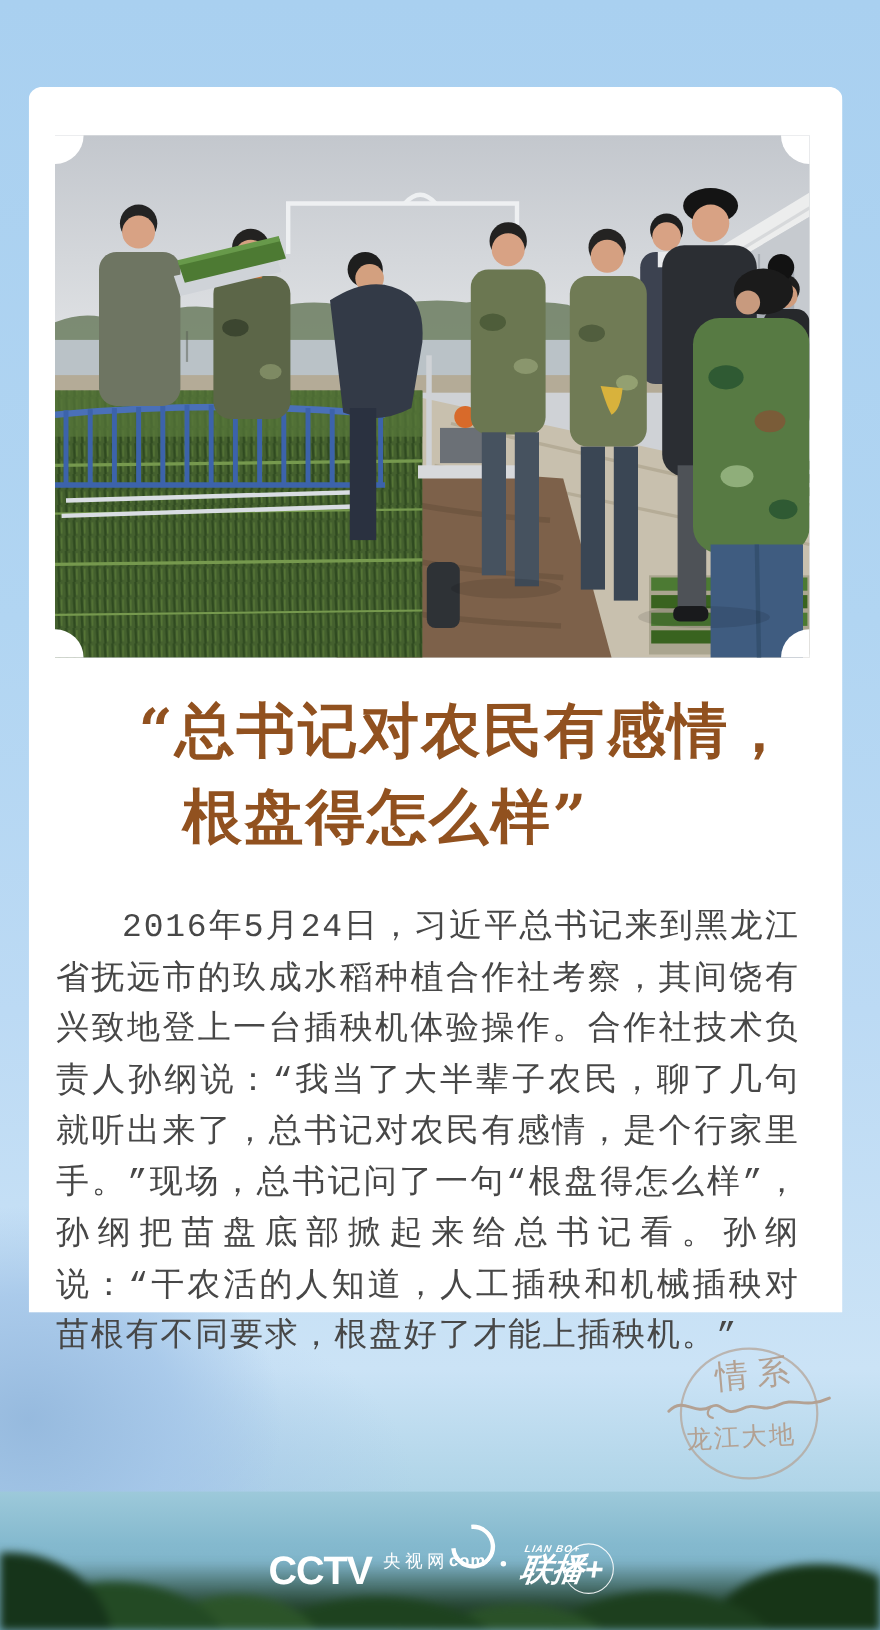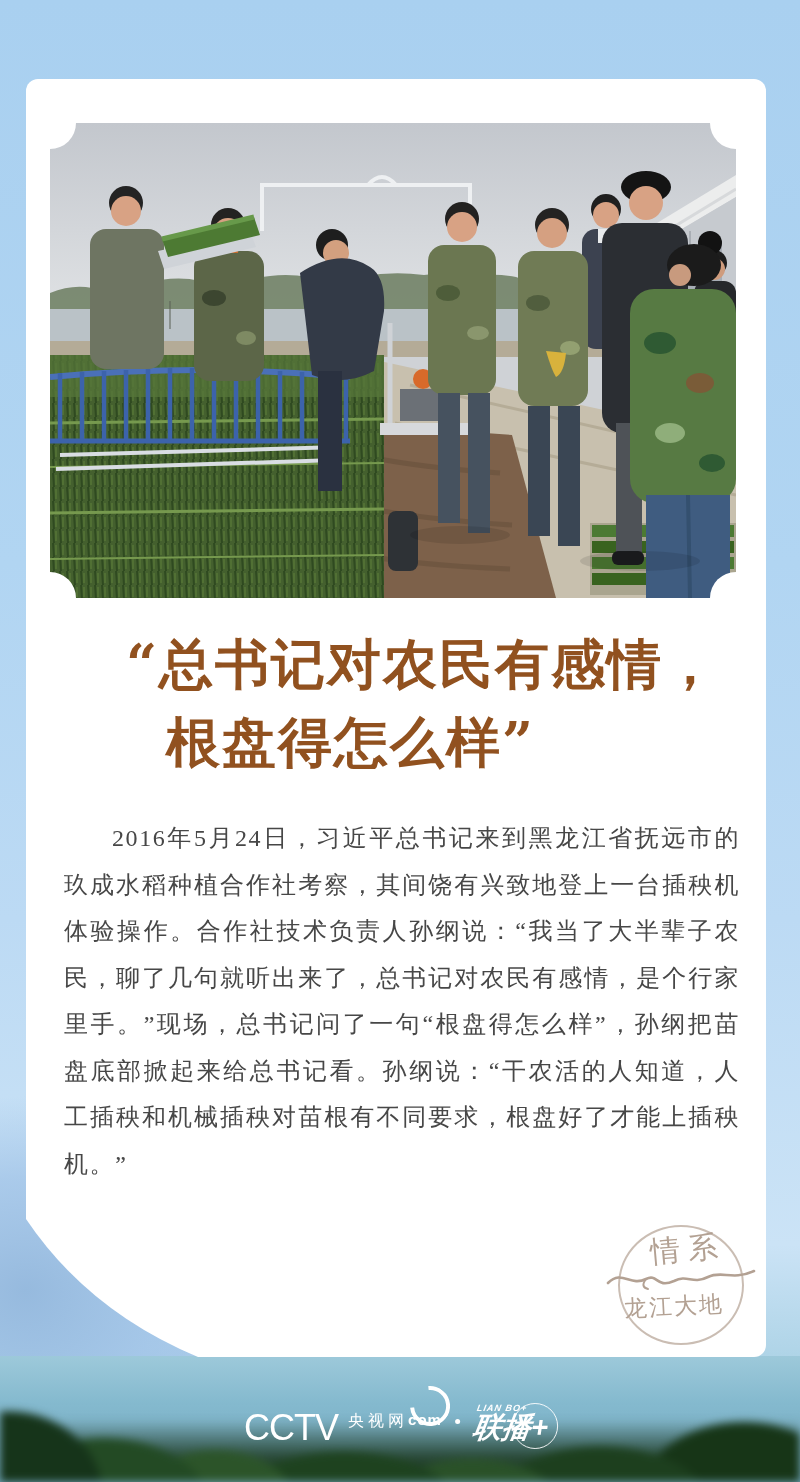--- a/index.html
+++ b/index.html
@@ -22,58 +22,58 @@
       radial-gradient(190px 125px at 13% 120%,#234a24 55%,rgba(35,74,36,0) 56%),
       radial-gradient(150px 105px at 27% 118%,#2c5429 52%,rgba(44,84,41,0) 53%),
       radial-gradient(210px 110px at 43% 124%,#1e421f 55%,rgba(30,66,31,0) 56%),
       radial-gradient(170px 95px at 59% 121%,#2a5128 52%,rgba(42,81,40,0) 53%),
       radial-gradient(200px 115px at 75% 122%,#1d3f1e 55%,rgba(29,63,30,0) 56%),
       radial-gradient(190px 140px at 93% 114%,#173517 55%,rgba(23,53,23,0) 56%),
       radial-gradient(130px 85px at 50% 128%,#3c6b33 50%,rgba(60,107,51,0) 51%),
       linear-gradient(180deg,rgba(0,0,0,0) 50%,rgba(24,50,24,.85) 82%,#14301a 100%);}
 
   
-  .card{position:absolute;left:26px;top:79px;width:740px;height:1278px;z-index:3;
+  .card{position:absolute;left:26px;top:79px;width:740px;height:1114px;z-index:3;
     background:#ffffff;
     clip-path:path('M 12,0 L 728,0 A 12,12 0 0 1 740,12 L 740,1266 A 12,12 0 0 1 728,1278 L 172,1278 Q 62,1232 0,1140 L 0,12 A 12,12 0 0 1 12,0 Z');}
 
   
   .photo{position:absolute;left:24px;top:44px;width:686px;height:475px;overflow:hidden;background:#cfd2d6;}
   .photo svg{display:block;width:686px;height:475px;}
   .notch{position:absolute;width:26px;height:26px;background:#ffffff;z-index:5;}
   .notch.tl{left:0;top:0;border-bottom-right-radius:100%;}
   .notch.tr{right:0;top:0;border-bottom-left-radius:100%;}
   .notch.bl{left:0;bottom:0;border-top-right-radius:100%;}
   .notch.br{right:0;bottom:0;border-top-left-radius:100%;}
 
   
   .headline{position:absolute;left:140px;top:546px;width:600px;z-index:4;
     font-family:"DejaVu Serif","Liberation Serif",serif;font-weight:bold;
     font-size:54px;line-height:78px;letter-spacing:2px;color:#91511f;}
   .headline .l1{margin-left:-40px;}
 
   
-  .bodytext{position:absolute;left:38px;top:712px;width:676px;z-index:4;
-    font-size:24px;line-height:46.5px;letter-spacing:1.6px;color:#474747;
+  .bodytext{position:absolute;left:25px;top:712px;width:676px;z-index:4;
+    font-size:30px;line-height:46.5px;letter-spacing:1.6px;color:#474747;
     text-align:justify;text-indent:2em;
-    font-family:Liberation Serif, serif;}
+    font-family:Liberation Mono, monospace;}
 
   
   .stamp{position:absolute;left:592px;top:1146px;width:126px;height:120px;z-index:4;
     color:#b3a193;font-family:"DejaVu Serif","Liberation Serif",serif;}
   .stamp .ring{position:absolute;inset:0;border:2px solid rgba(179,161,147,.7);border-radius:50%;}
   .stamp .s1{position:absolute;left:32px;top:4px;font-size:30px;letter-spacing:8px;transform:rotate(-5deg);}
   .stamp .swoosh{position:absolute;left:-14px;top:36px;}
   .stamp .s2{position:absolute;left:6px;top:66px;font-size:23px;letter-spacing:2px;transform:rotate(-3deg);white-space:nowrap;}
 
   
   .footer{position:absolute;left:50%;top:1396px;transform:translateX(-50%);z-index:4;
     display:flex;align-items:center;gap:13px;color:#ffffff;}
   .cctv{position:relative;display:flex;align-items:center;}
-  .cctv-word{font-weight:400;font-size:36px;letter-spacing:-1px;line-height:1;margin-top:14px;}
+  .cctv-word{font-weight:700;font-size:36px;letter-spacing:-1px;line-height:1;margin-top:14px;}
   .cctv-ring{position:absolute;right:-8px;top:-10px;width:32px;height:32px;
     border:4px solid #ffffff;border-left-color:transparent;border-radius:50%;
     transform:rotate(40deg);}
   .cctv-col{display:flex;flex-direction:row;margin-left:10px;line-height:1.1;}
   .cctv-cn{font-size:16px;letter-spacing:4px;}
   .cctv-com{font-size:15px;font-weight:bold;letter-spacing:1px;}
   .sep-dot{width:5px;height:5px;background:#fff;border-radius:50%;}
   .lianbo{position:relative;padding:2px 8px 0 0;}
   .lianbo-circle{position:absolute;right:-2px;top:2px;width:44px;height:44px;
     border:1.5px solid rgba(255,255,255,.9);border-radius:50%;}

